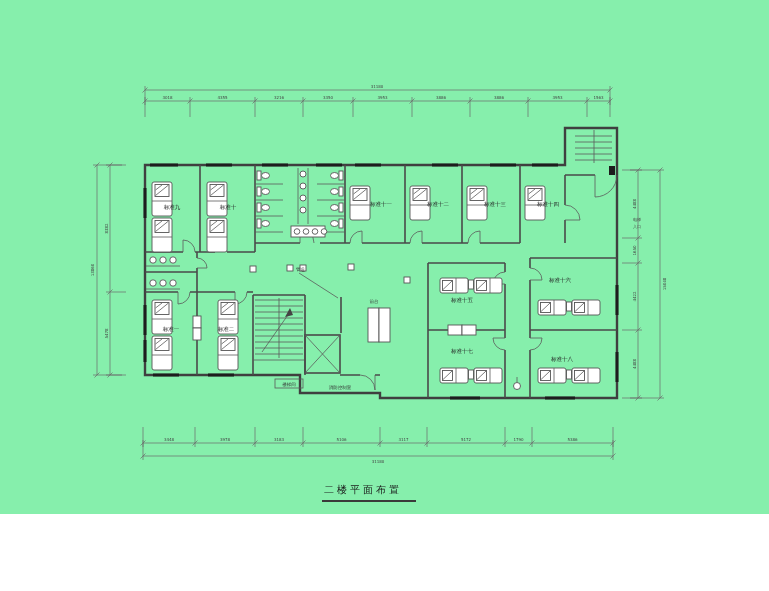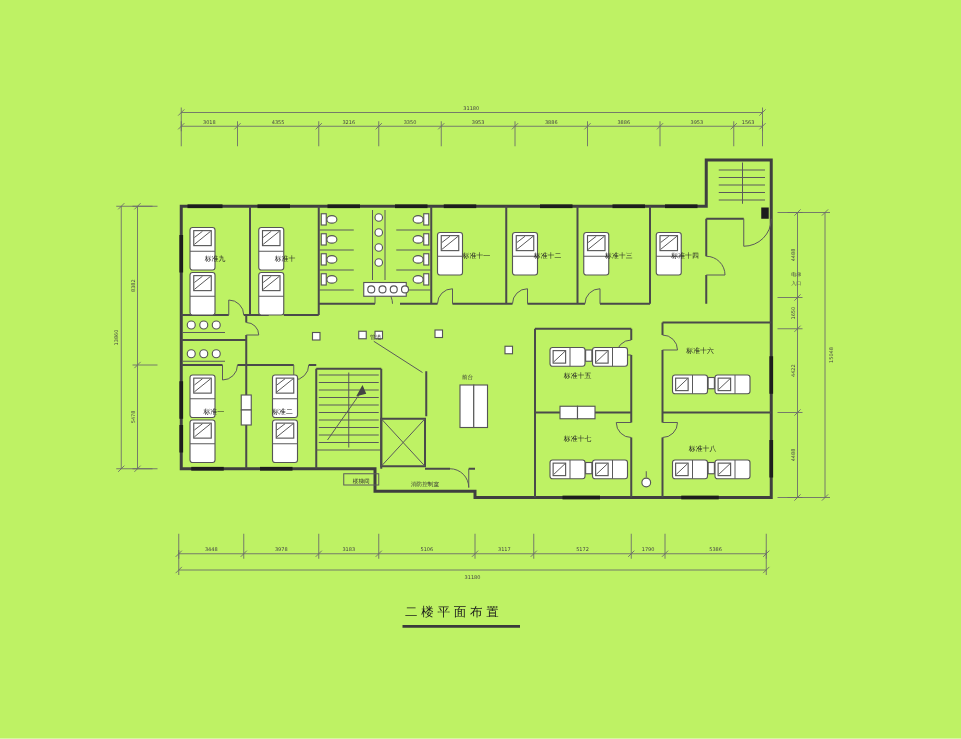--- a/index.html
+++ b/index.html
@@ -1,16 +1,16 @@
 <!DOCTYPE html>
 <html><head>
 <meta charset="utf-8">
 <style>
   html,body{margin:0;padding:0;background:#ffffff;}
-  .canvas{position:relative;width:769px;height:591px;background:#bef264;overflow:hidden;
+  .canvas{position:relative;width:769px;height:514px;background:#86efac;overflow:hidden;
           font-family:"DejaVu Sans",sans-serif;}
   svg{position:absolute;left:0;top:0;}
   .wall{stroke:#3f3f3f;stroke-width:2.4;fill:none;}
   .wall-in{stroke:#4a4a4a;stroke-width:1.6;fill:none;}
   .thin{stroke:#5a5a5a;stroke-width:.8;fill:none;}
   .furn{stroke:#555;stroke-width:.9;fill:#ffffff;}
   .dark{fill:#1d1d1d;stroke:none;}
   .dim{stroke:#6a6a6a;stroke-width:.7;fill:none;}
   .dimtext{font-size:4px;fill:#444;font-family:"DejaVu Sans",sans-serif;}
   .roomlabel{font-size:5.5px;fill:#222;text-anchor:middle;font-family:"DejaVu Sans",sans-serif;}

